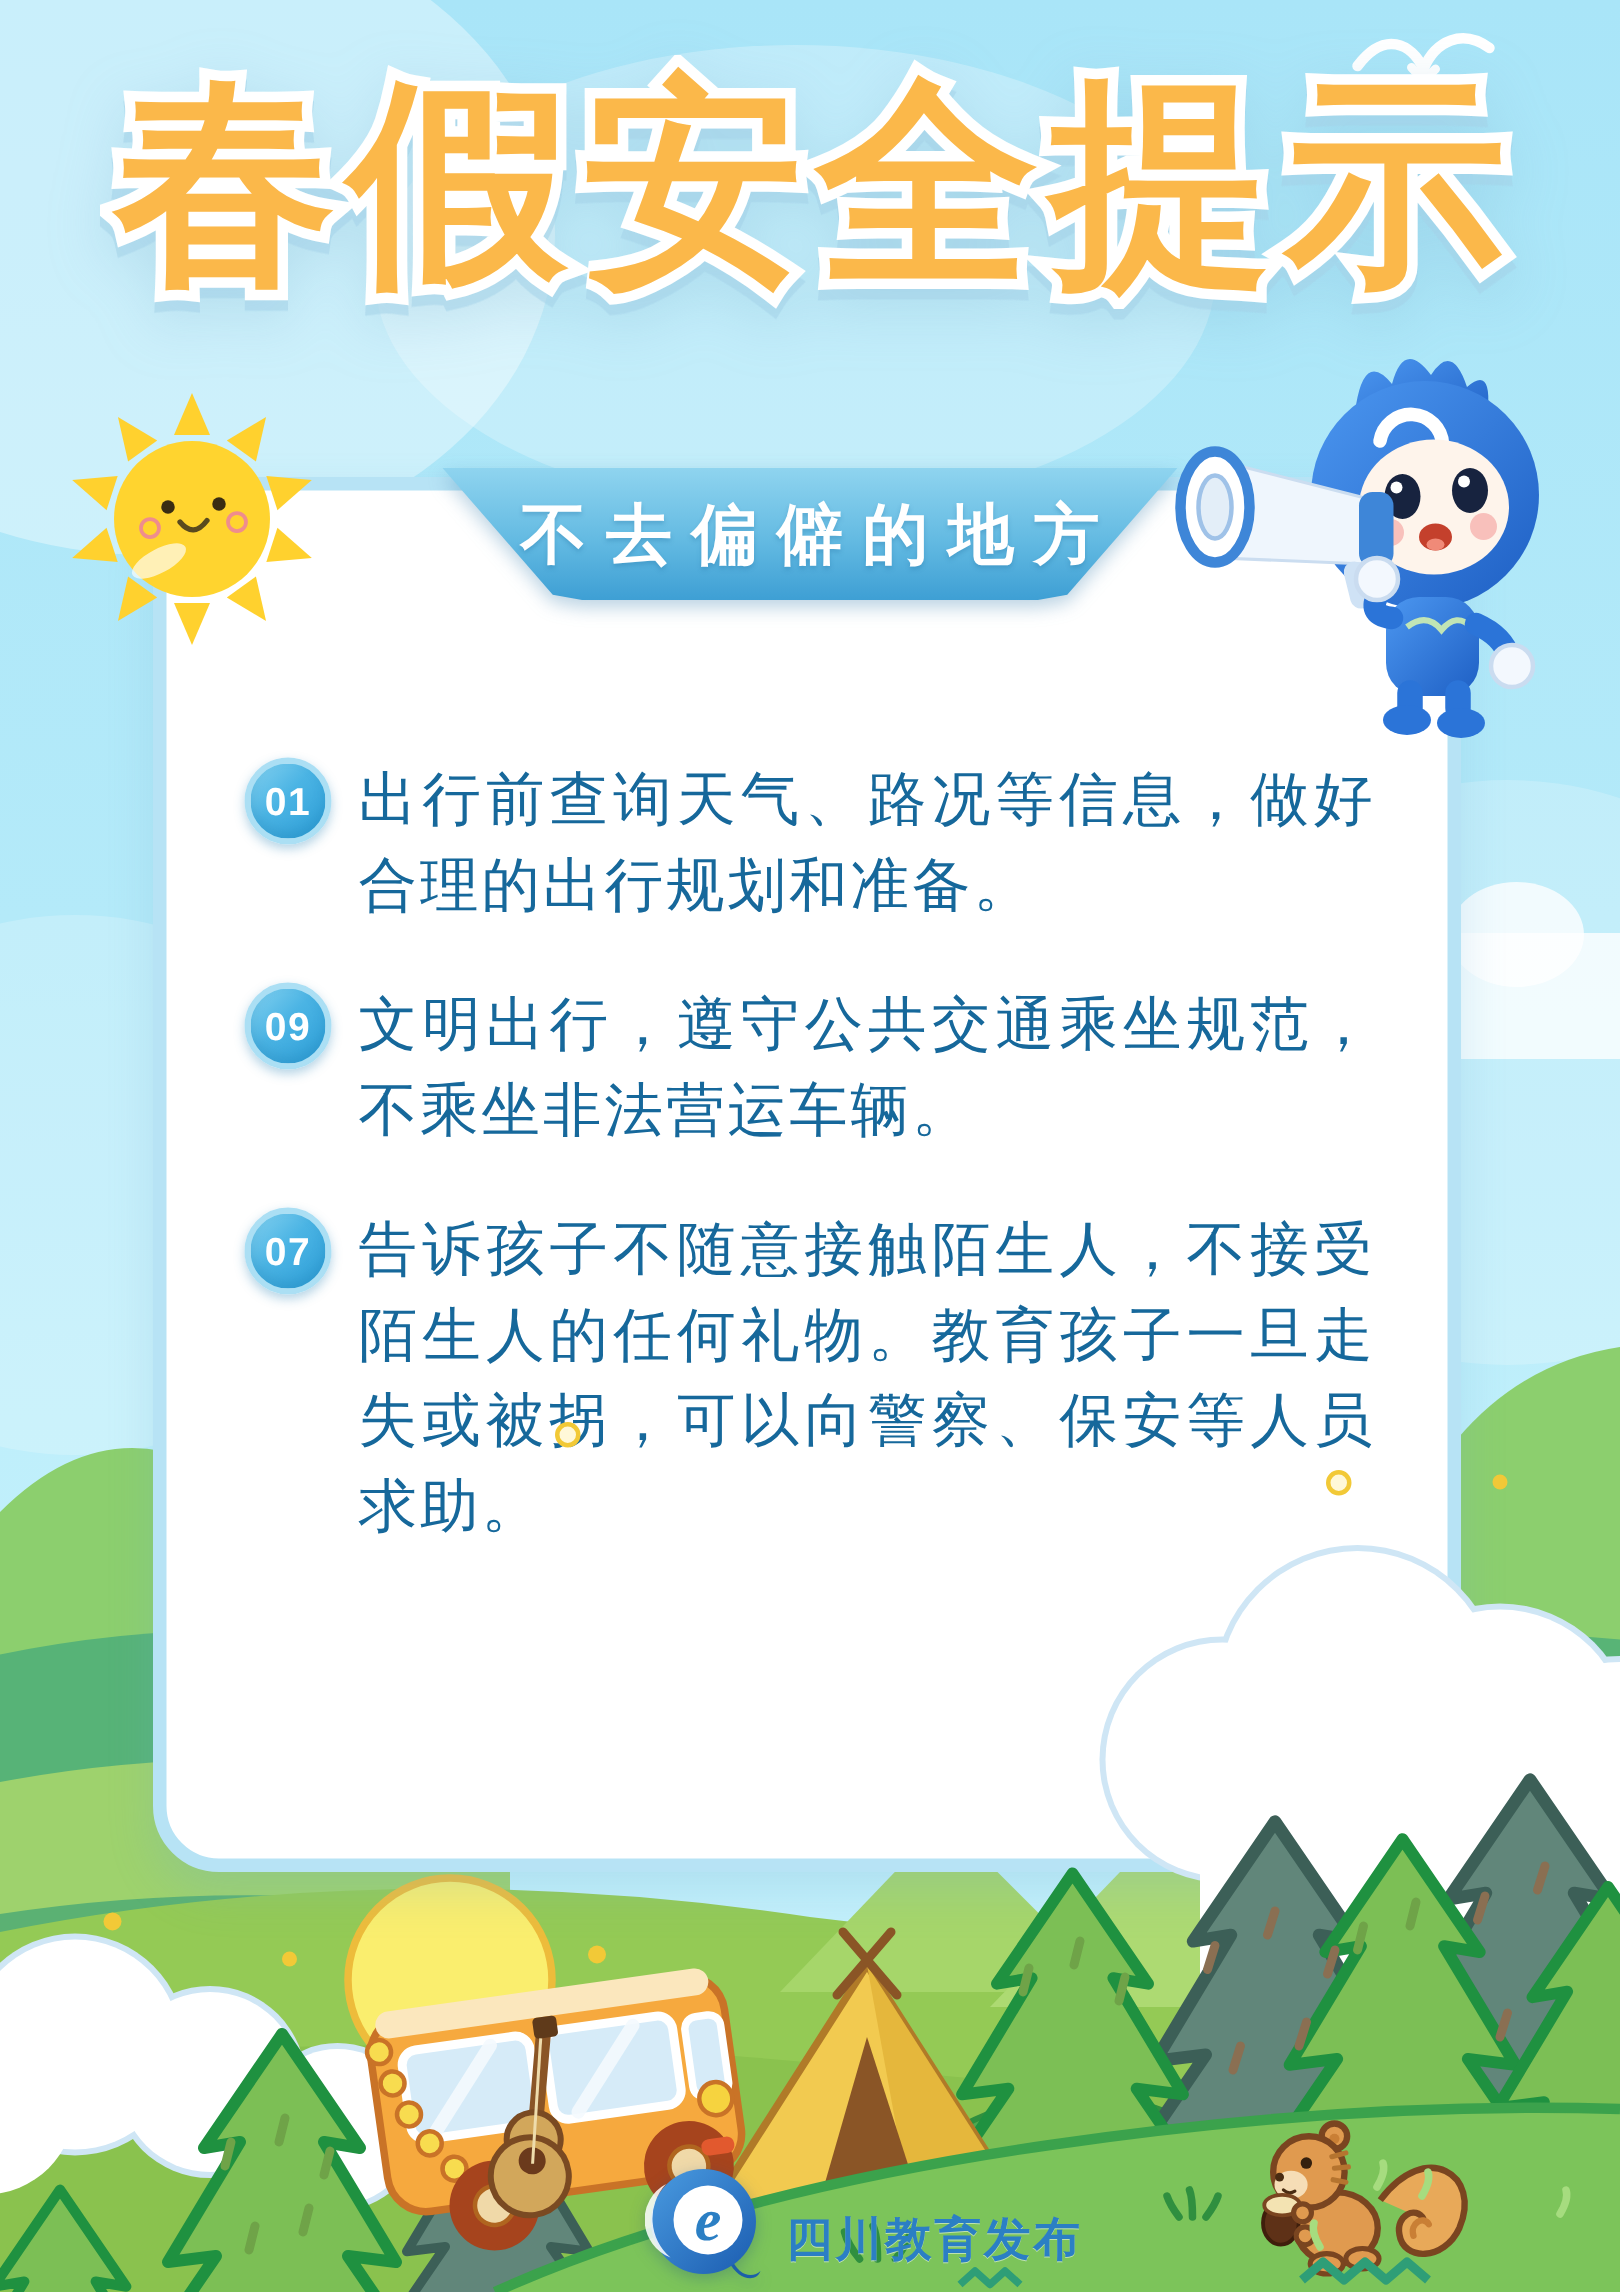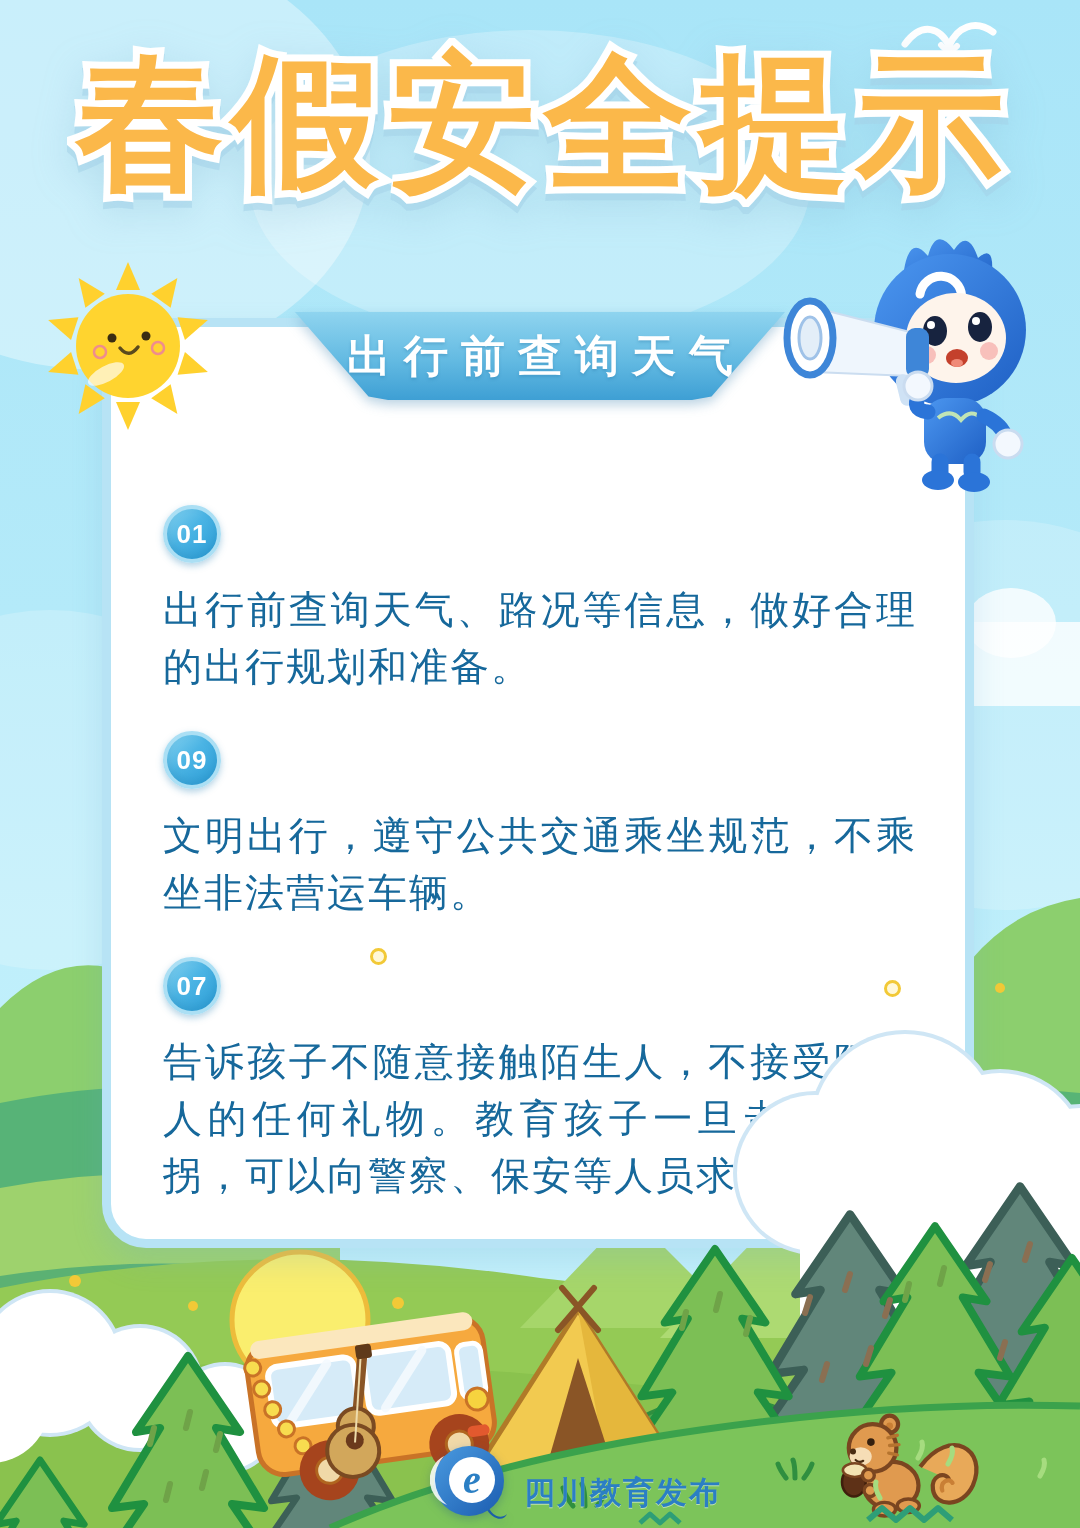--- a/index.html
+++ b/index.html
@@ -16,21 +16,21 @@
   .bird{position:absolute;left:895px;top:12px;width:110px;height:65px;}
   .page-title{position:absolute;left:4px;top:30px;width:100%;text-align:center;
     font-size:148px;font-weight:900;letter-spacing:8px;color:#FBB84A;line-height:1.25;
     -webkit-text-stroke:14px #FFFFFF;paint-order:stroke fill;
     filter:drop-shadow(0 7px 0 rgba(164,209,232,.55)) drop-shadow(0 10px 18px rgba(120,175,205,.25));
     white-space:nowrap;}
   .card{position:absolute;left:102px;top:318px;width:872px;height:930px;box-sizing:border-box;
     background:#FFFFFF;border:9px solid #B7E3F5;border-radius:44px;z-index:2;
     box-shadow:0 14px 30px rgba(110,175,210,.22);}
   .tips{position:absolute;left:0;top:0;width:100%;box-sizing:border-box;padding:178px 48px 0 52px;}
-  .tip{display:flex;align-items:flex-start;gap:18px;margin-bottom:36px;flex-direction:column;}
+  .tip{display:flex;align-items:flex-start;gap:18px;margin-bottom:36px;}
   .badge{flex:0 0 50px;width:50px;height:50px;border-radius:50%;
     border:4px solid #ABDFF4;color:#FFFFFF;font-weight:800;font-size:26px;line-height:50px;text-align:center;
     background:linear-gradient(135deg,#85D2F0 0%,#4BB4E4 45%,#2E9FD8 100%);
     box-shadow:0 3px 7px rgba(40,130,180,.35), inset 0 -5px 8px rgba(25,120,170,.25);
     letter-spacing:1px;}
   .tip p{margin:0;font-size:39px;line-height:57px;color:#16689B;font-weight:400;
     letter-spacing:2px;text-align:justify;flex:1 1 auto;}
   .banner{position:absolute;left:295px;top:312px;width:490px;height:88px;z-index:3;
     filter:drop-shadow(0 5px 6px rgba(60,130,175,.35));}
   .banner-shape{width:100%;height:100%;
@@ -100,21 +100,21 @@
       </div>
       <div class="tip">
         <div class="badge">07</div>
         <p>告诉孩子不随意接触陌生人，不接受陌生人的任何礼物。教育孩子一旦走失或被拐，可以向警察、保安等人员求助。</p>
       </div>
     </div>
   </div>
 
   <div class="banner">
     <div class="banner-shape">
-      <span>出行前查询天气</span>
+      <span>不去偏僻的地方</span>
     </div>
   </div>
 
   <svg class="sun-top" viewBox="0 0 200 178">
     <g fill="#FFD12E">
       <polygon points="100,4 88,32 112,32"></polygon>
       <polygon points="100,4 88,32 112,32" transform="rotate(36 100 88)"></polygon>
       <polygon points="100,4 88,32 112,32" transform="rotate(72 100 88)"></polygon>
       <polygon points="100,4 88,32 112,32" transform="rotate(108 100 88)"></polygon>
       <polygon points="100,4 88,32 112,32" transform="rotate(144 100 88)"></polygon>

